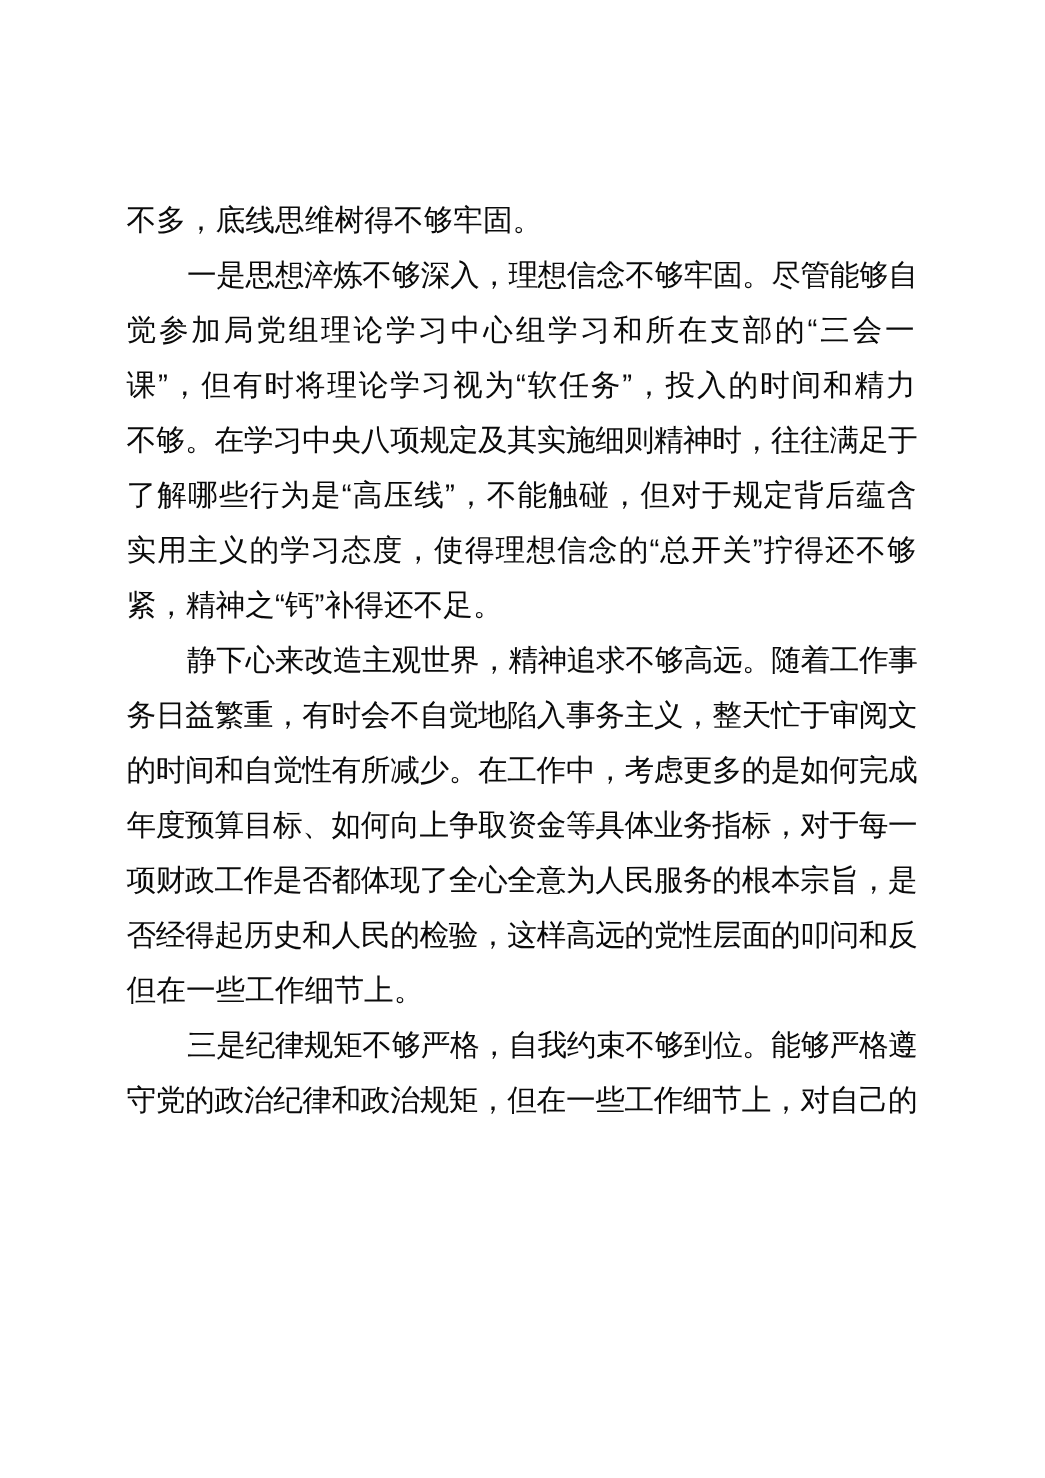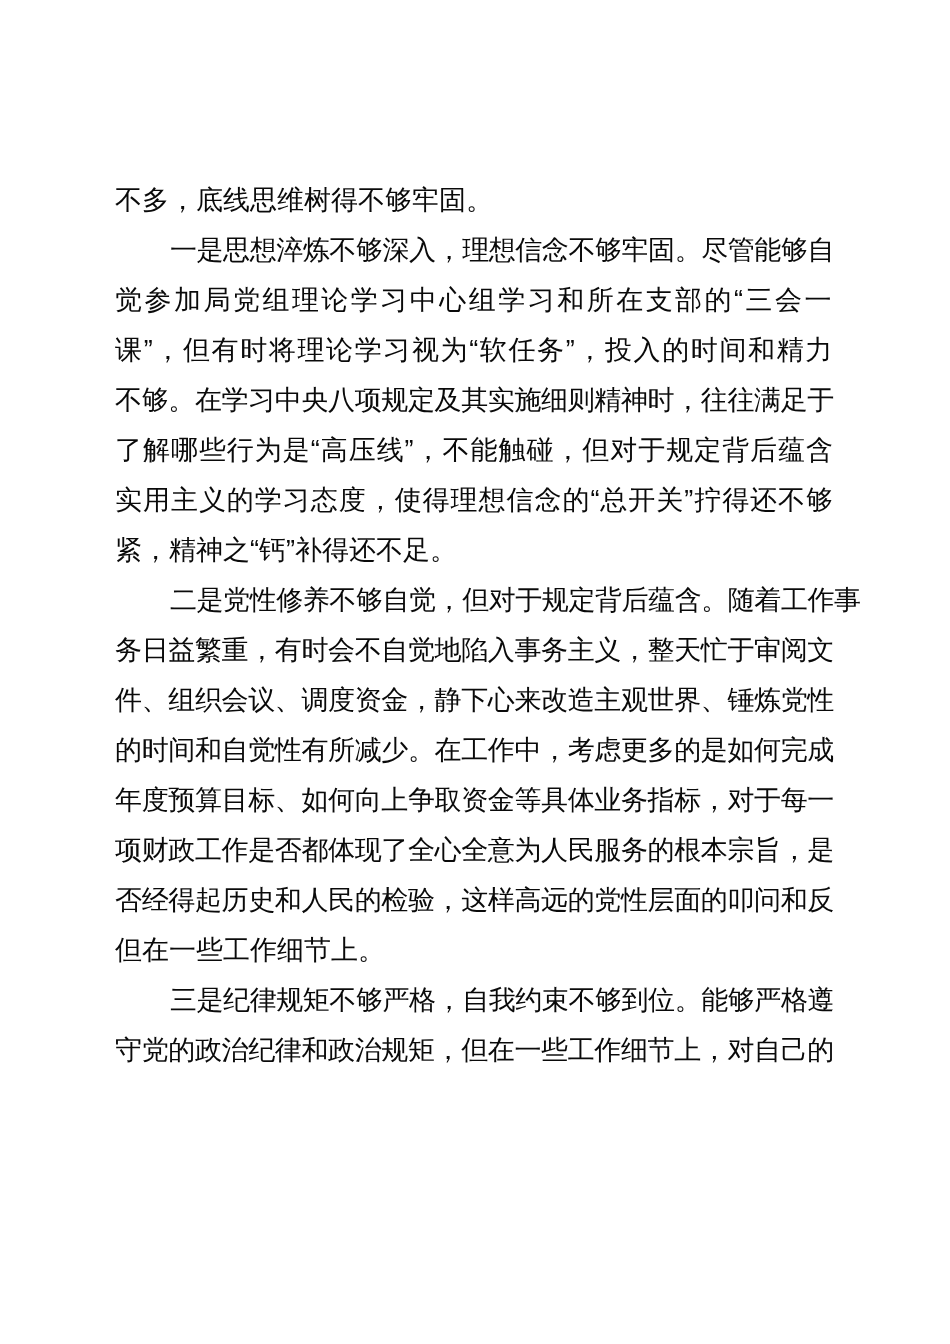--- a/index.html
+++ b/index.html
@@ -55,23 +55,22 @@
       <div class="line indent fit"><span style="letter-spacing: -0.44px;">一是思想淬炼不够深入，理想信念不够牢固。尽管能够自</span></div>
       <div class="line fit"><span style="letter-spacing: 2.48px;">觉参加局党组理论学习中心组学习和所在支部的“三会一</span></div>
       <div class="line fit"><span style="letter-spacing: 1.63021px;">课”，但有时将理论学习视为“软任务”，投入的时间和精力</span></div>
       <div class="line fit"><span style="letter-spacing: -0.37037px;">不够。在学习中央八项规定及其实施细则精神时，往往满足于</span></div>
       <div class="line fit"><span style="letter-spacing: 0.963542px;">了解哪些行为是“高压线”，不能触碰，但对于规定背后蕴含</span></div>
       <div class="line fit"><span style="letter-spacing: 0.963542px;">实用主义的学习态度，使得理想信念的“总开关”拧得还不够</span></div>
       <div class="line"><span>紧，精神之“钙”补得还不足。</span></div>
     </div>
 
     <div class="para">
-      <div class="line indent fit"><span style="letter-spacing: -0.44px;">二是党性修养不够自觉，但对于规定背后蕴含。随着工作事</span></div>
+      <div class="line indent fit"><span style="letter-spacing: -0.44px;">静下心来改造主观世界，精神追求不够高远。随着工作事</span></div>
       <div class="line fit"><span style="letter-spacing: -0.37037px;">务日益繁重，有时会不自觉地陷入事务主义，整天忙于审阅文</span></div>
-      <div class="line fit"><span style="letter-spacing: -0.37037px;">件、组织会议、调度资金，静下心来改造主观世界、锤炼党性</span></div>
       <div class="line fit"><span style="letter-spacing: -0.37037px;">的时间和自觉性有所减少。在工作中，考虑更多的是如何完成</span></div>
       <div class="line fit"><span style="letter-spacing: -0.37037px;">年度预算目标、如何向上争取资金等具体业务指标，对于每一</span></div>
       <div class="line fit"><span style="letter-spacing: -0.37037px;">项财政工作是否都体现了全心全意为人民服务的根本宗旨，是</span></div>
       <div class="line fit"><span style="letter-spacing: -0.37037px;">否经得起历史和人民的检验，这样高远的党性层面的叩问和反</span></div>
       <div class="line"><span>但在一些工作细节上。</span></div>
     </div>
 
     <div class="para">
       <div class="line indent fit"><span style="letter-spacing: -0.44px;">三是纪律规矩不够严格，自我约束不够到位。能够严格遵</span></div>
       <div class="line fit"><span style="letter-spacing: -0.37037px;">守党的政治纪律和政治规矩，但在一些工作细节上，对自己的</span></div>

